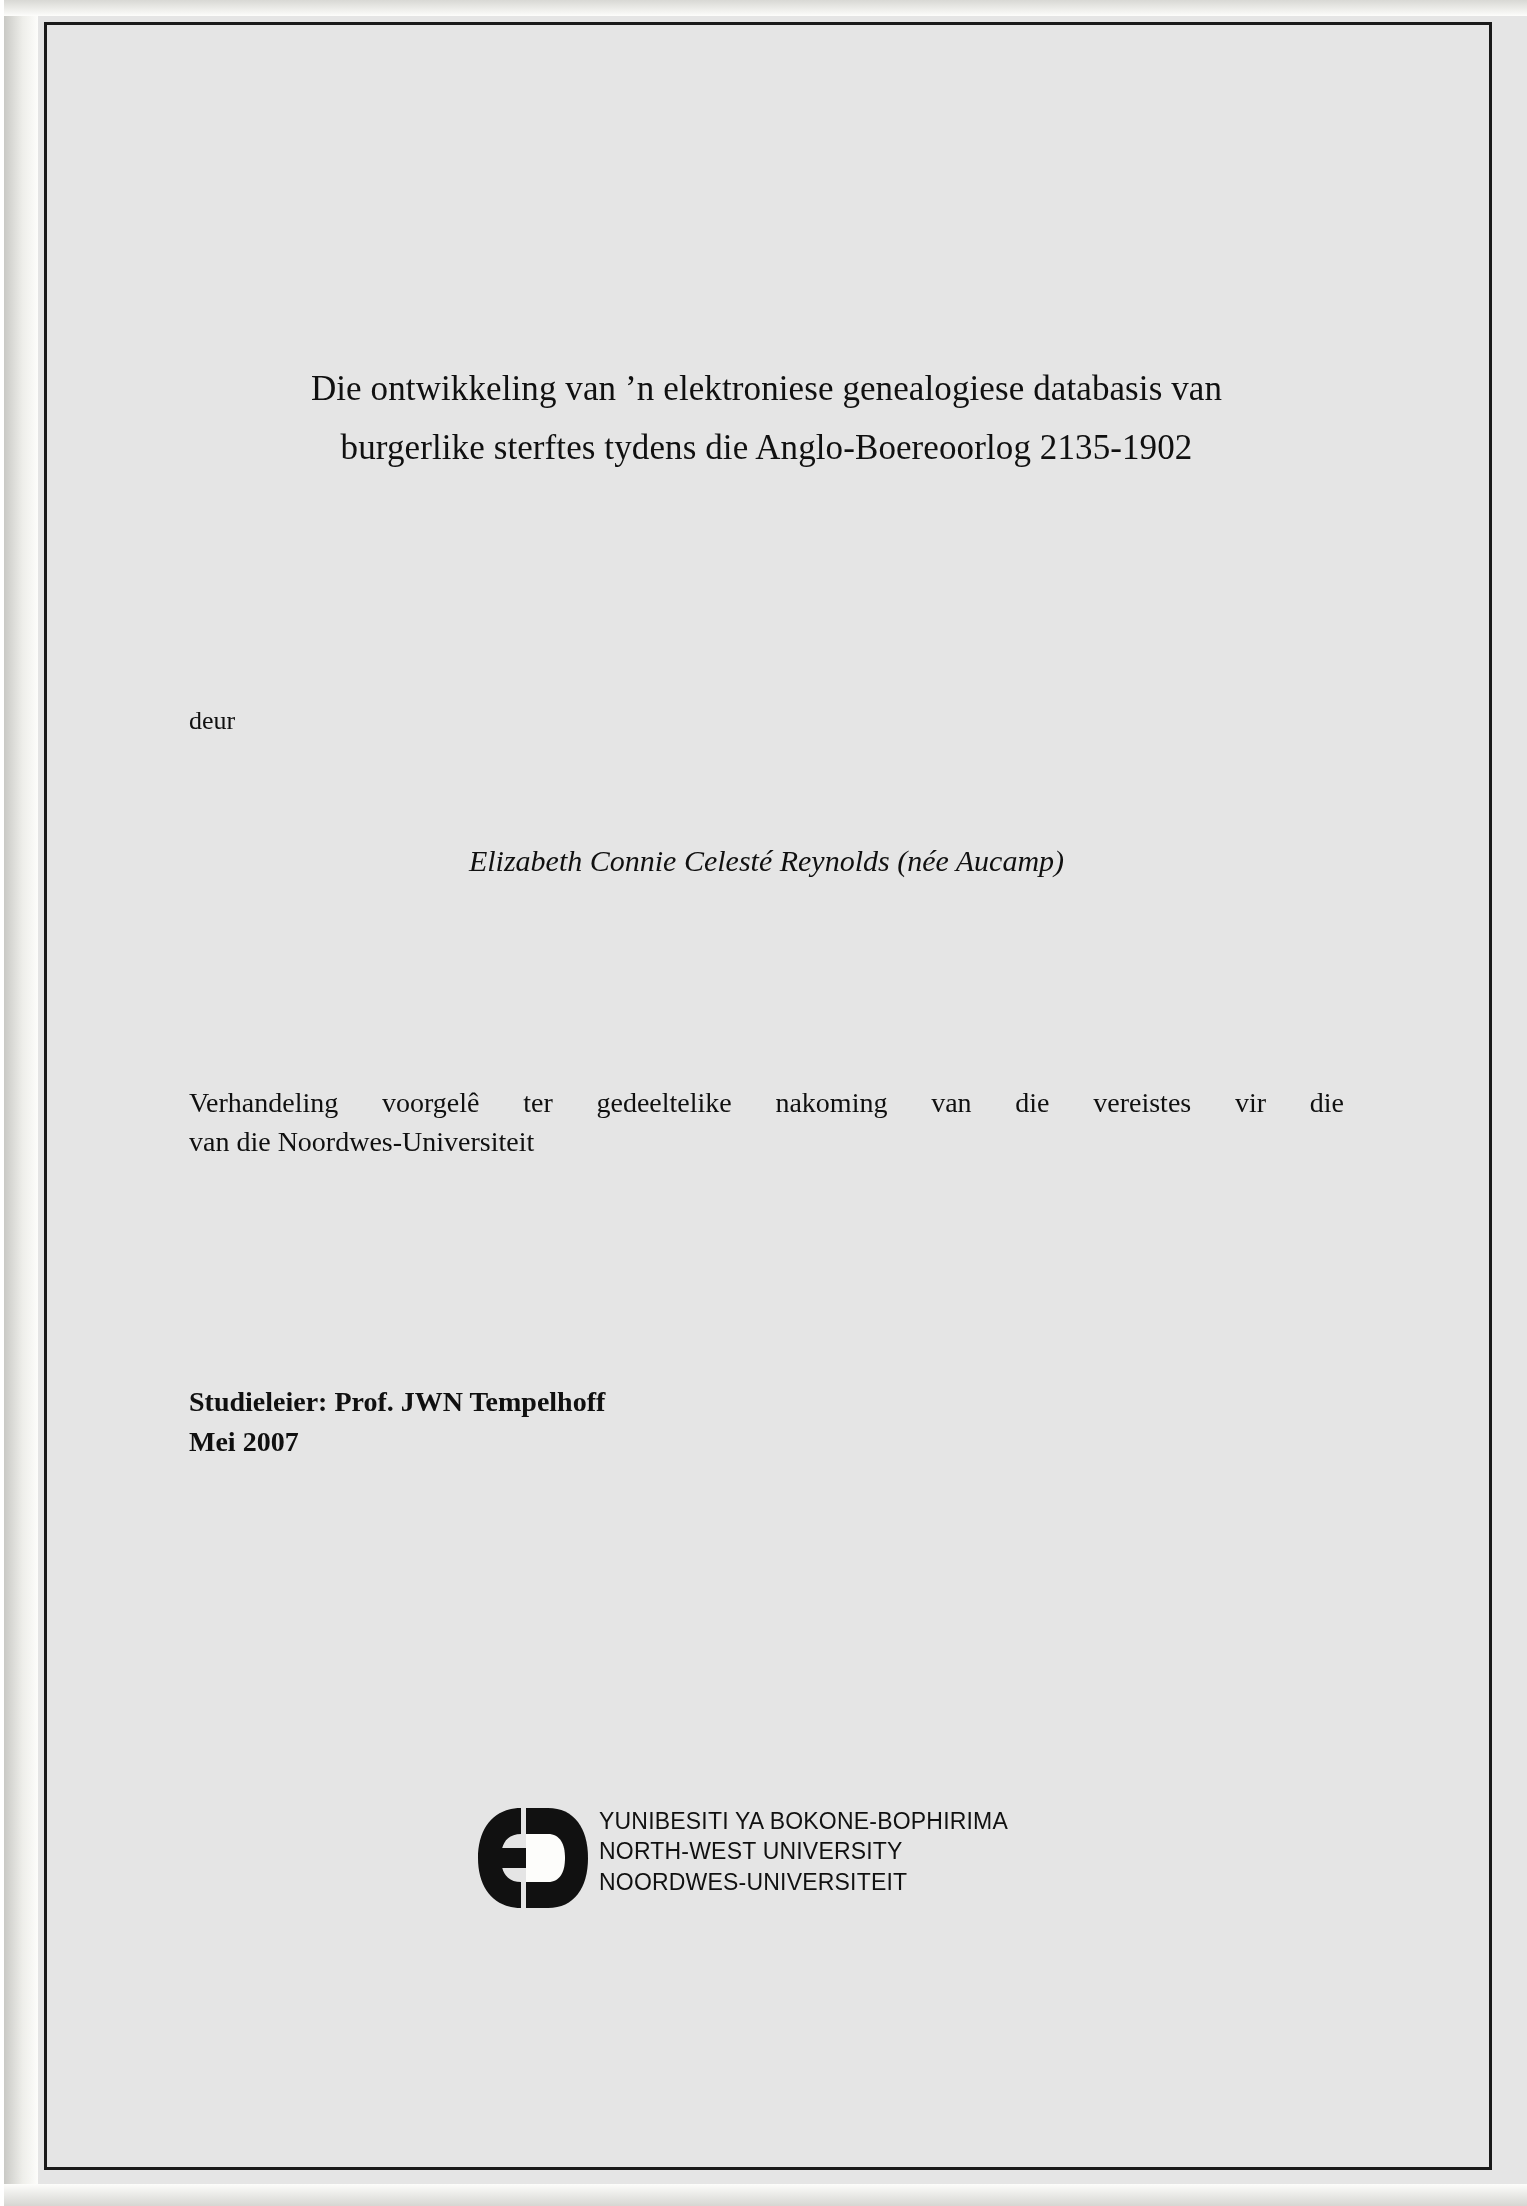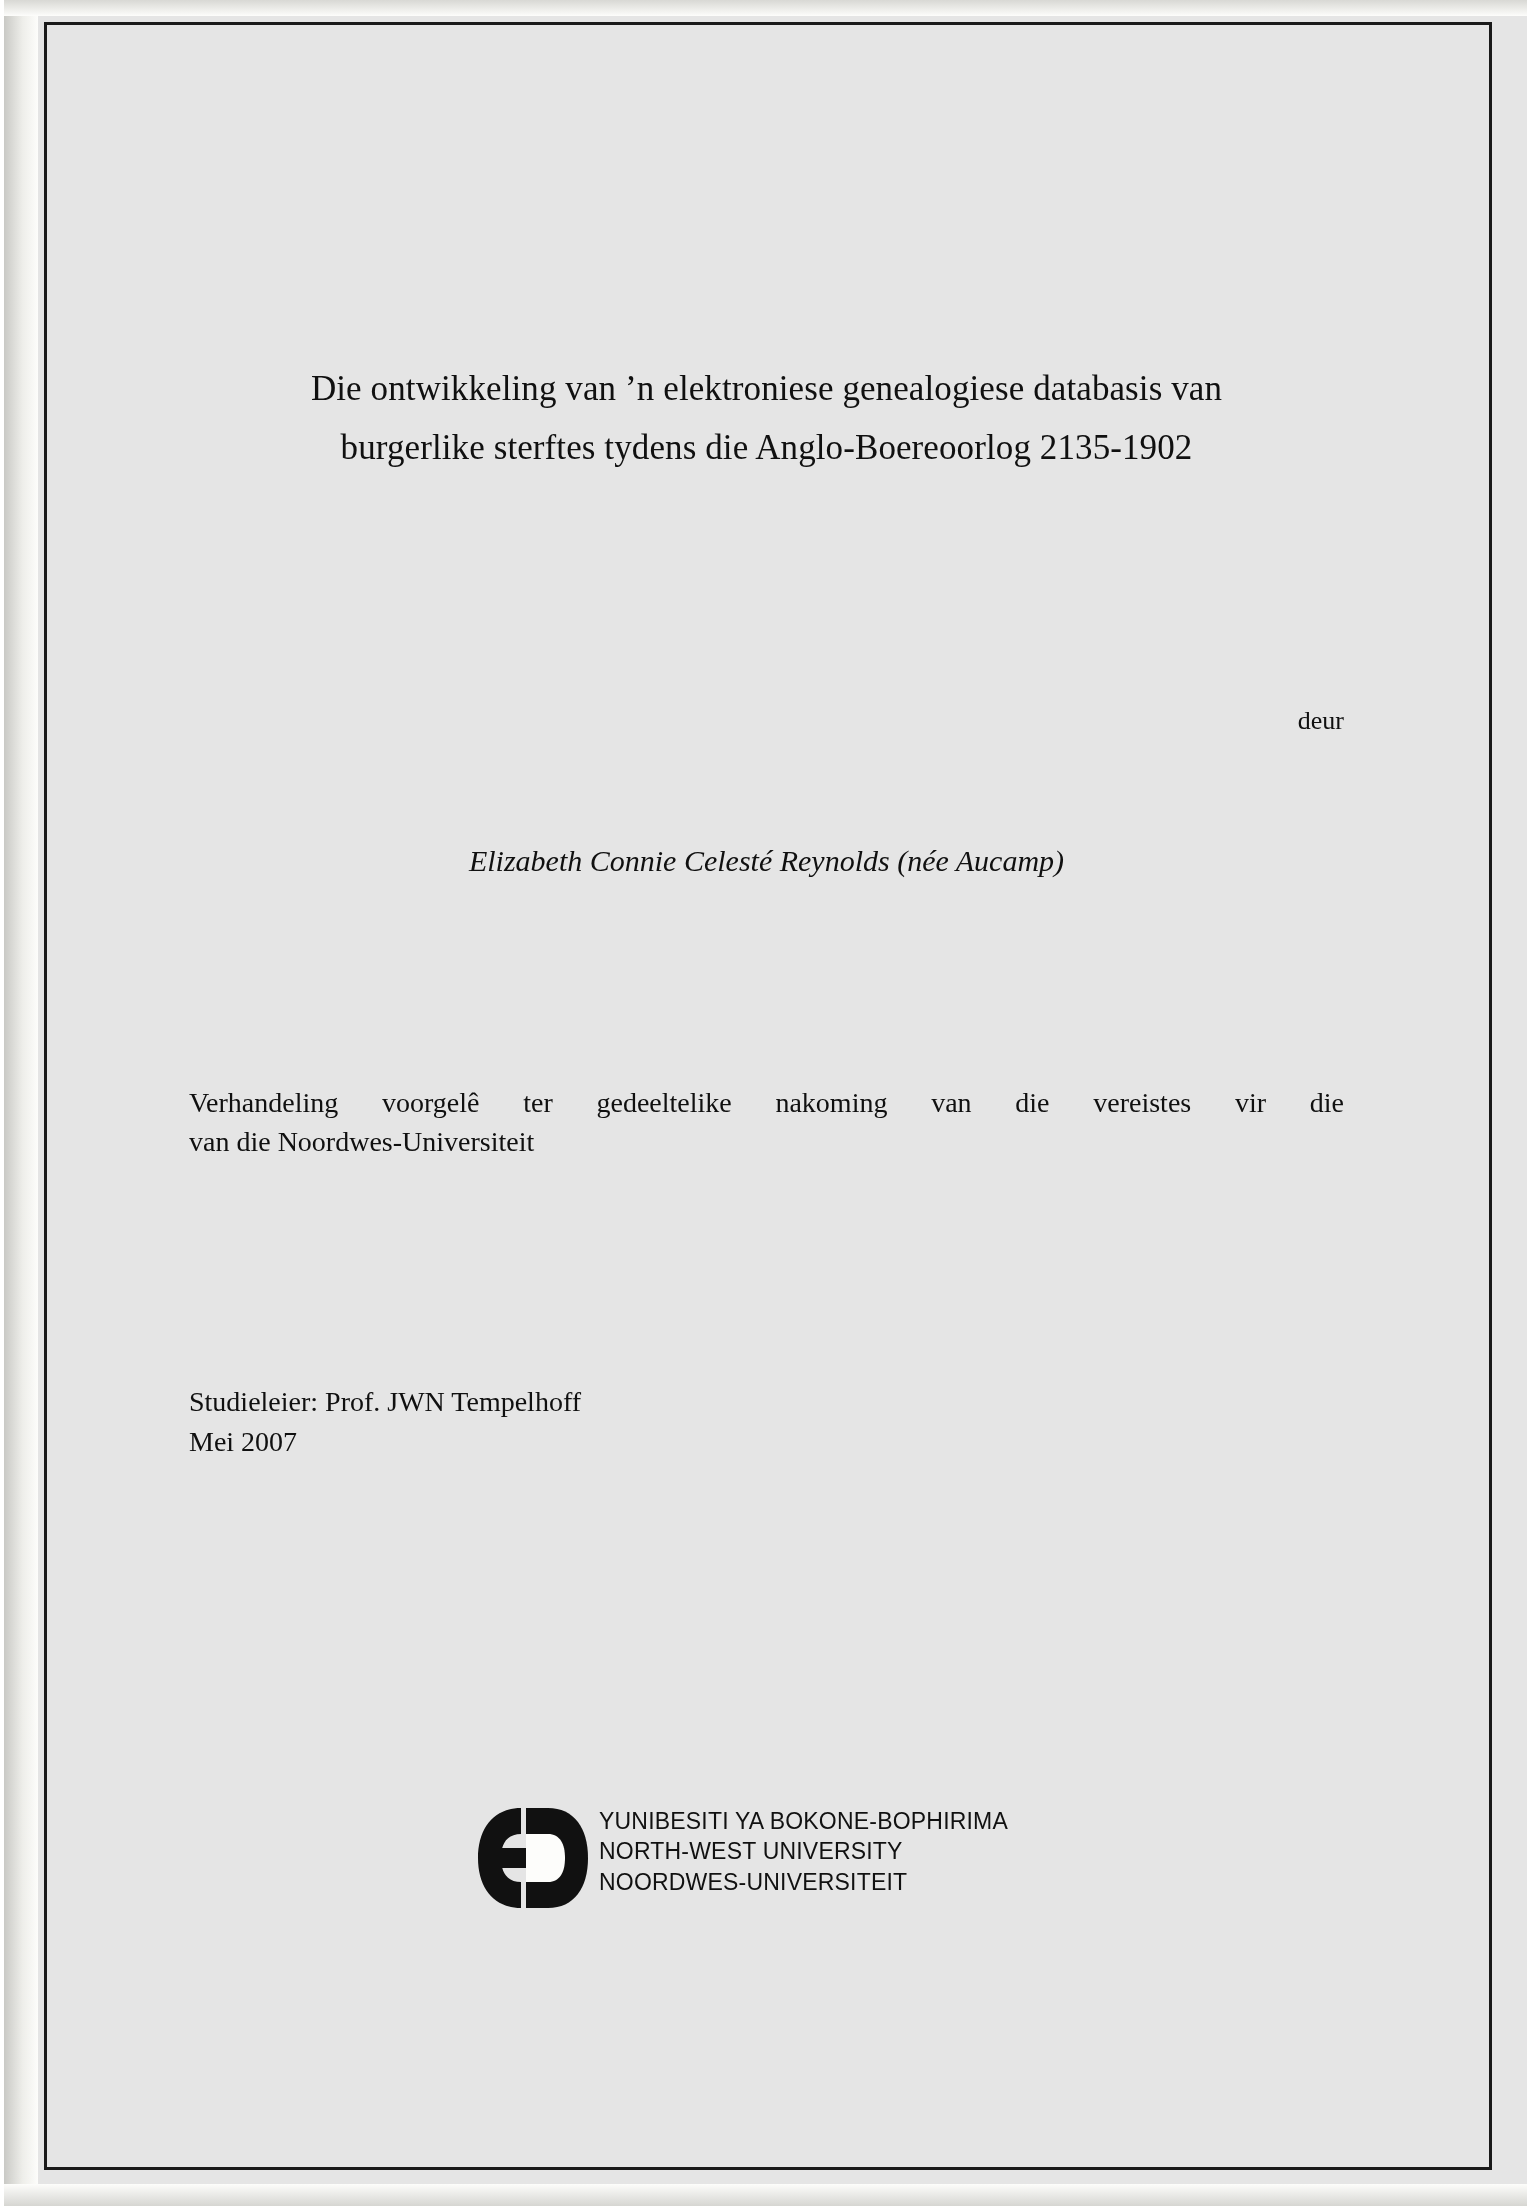--- a/index.html
+++ b/index.html
@@ -69,21 +69,21 @@
     text-align: center;
     letter-spacing: 0.1px;
     margin: 0;
     font-weight: normal;
   }
   .title .line {
     display: block;
   }
 
   .deur {
-    text-align: right;
+    text-align: left;
     font-size: 26px;
     margin-top: 228px;
   }
 
   .author {
     text-align: center;
     font-size: 30px;
     margin-top: 108px;
     font-style: italic;
   }
@@ -101,20 +101,21 @@
     text-align: left;
   }
   .statement .italic {
     font-style: italic;
   }
 
   .supervisor {
     margin-top: 220px;
     font-size: 28px;
     line-height: 1.42;
+    font-weight: bold;
   }
 
   
   .logo-block {
     position: absolute;
     left: 470px;
     top: 1800px;
     width: 640px;
     height: 120px;
   }

